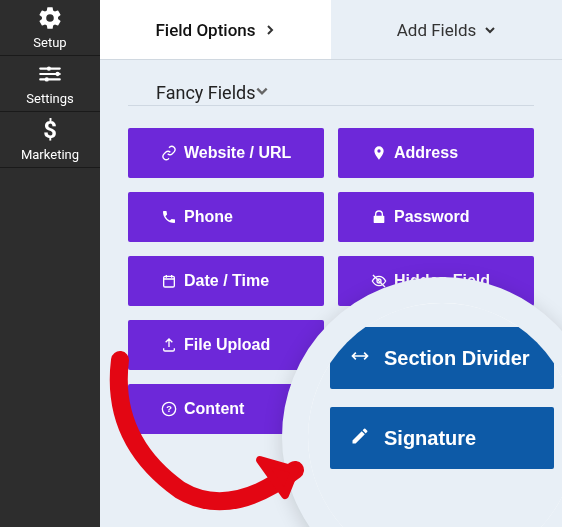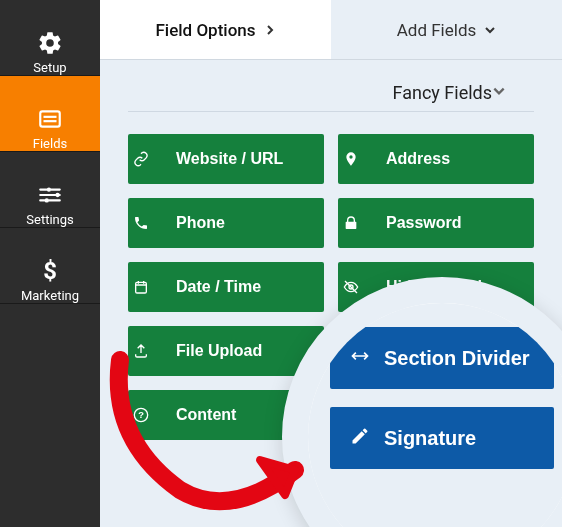--- a/index.html
+++ b/index.html
@@ -1,56 +1,46 @@
 <!DOCTYPE html>
 <html><head>
 <meta charset="utf-8">
 <style>
 * { box-sizing: border-box; margin: 0; padding: 0; }
 body { font-family: -apple-system, BlinkMacSystemFont, "Segoe UI", Roboto, Arial, sans-serif; background: #f0f4f8; width: 562px; height: 527px; overflow: hidden; position: relative; }
 .sidebar { position: absolute; left: 0; top: 0; width: 100px; height: 527px; background: #2d2d2d; display: flex; flex-direction: column; }
-.sidebar-item { height: 76px; display: flex; flex-direction: column; align-items: center; justify-content: flex-end; color: #fff; font-size: 13px; cursor: pointer; border-bottom: 1px solid #1a1a1a; }
+.sidebar-item { height: 56px; display: flex; flex-direction: column; align-items: center; justify-content: center; color: #fff; font-size: 13px; cursor: pointer; border-bottom: 1px solid #1a1a1a; }
 .sidebar-item.active { background: #f77f00; }
 .sidebar-item .icon { width: 26px; height: 26px; margin-bottom: 4px; display: flex; align-items: center; justify-content: center; }
 .main { position: absolute; left: 100px; top: 0; right: 0; height: 527px; background: #e8eff6; }
 .tabs { display: flex; height: 60px; border-bottom: 1px solid #d0d8e0; }
 .tab { flex: 1; display: flex; align-items: center; justify-content: center; gap: 8px; font-size: 17px; color: #333; cursor: pointer; position: relative; }
 .tab.active { background: #fff; color: #111; font-weight: 500; }
 .chevron { display: inline-block; }
-.section-header { display: flex; align-items: center; justify-content: flex-end; padding: 22px 28px 8px; font-size: 18px; color: #222; border-bottom: 1px solid #cfd8e2; margin: 0 28px; }
+.section-header { display: flex; align-items: center; justify-content: flex-start; padding: 22px 28px 2px; font-size: 18px; color: #222; border-bottom: 1px solid #cfd8e2; margin: 0 28px; }
 .section-header > span:last-child { font-size: 16px; color: #666; }
 .fields-grid { padding: 22px 28px; display: grid; grid-template-columns: 1fr 1fr; gap: 14px 14px; }
-.field-btn { background: #15803d; color: #fff; border: none; height: 50px; display: flex; align-items: center; padding: 0 4px; font-size: 16px; font-weight: 600; cursor: pointer; border-radius: 2px; gap: 26px; white-space: nowrap; overflow: hidden; }
+.field-btn { background: #6d28d9; color: #fff; border: none; height: 50px; display: flex; align-items: center; padding: 0 32px; font-size: 16px; font-weight: 600; cursor: pointer; border-radius: 2px; gap: 6px; white-space: nowrap; overflow: hidden; }
 .field-btn .icon { width: 18px; height: 18px; flex-shrink: 0; display: flex; align-items: center; justify-content: center; }
 .zoom { position: absolute; right: -40px; bottom: -70px; width: 320px; height: 320px; border-radius: 50%; background: #fff; border: 26px solid #e8eff6; box-shadow: 0 4px 20px rgba(0,0,0,0.15); overflow: hidden; }
 .zoom-inner { position: absolute; top: 0; left: 0; width: 100%; height: 100%; background: #e8eff6; padding: 24px 22px; }
 .zoom-btn { background: #0d5aa7; color: #fff; border: none; height: 62px; width: 100%; display: flex; align-items: center; padding: 0 20px; font-size: 20px; font-weight: 600; cursor: pointer; border-radius: 2px; gap: 14px; margin-bottom: 18px; }
 .arrow-overlay { position: absolute; left: 100px; top: 340px; width: 230px; height: 190px; pointer-events: none; z-index: 10; }
 </style>
 </head>
 <body>
 
 <div class="sidebar">
   <div class="sidebar-item">
     <span class="icon">
       <svg viewBox="0 0 24 24" width="26" height="26" fill="#fff">
           <path d="M19.4 13a7.5 7.5 0 0 0 .07-1 7.5 7.5 0 0 0-.07-1l2.1-1.65a.5.5 0 0 0 .12-.64l-2-3.46a.5.5 0 0 0-.6-.22l-2.49 1a7.3 7.3 0 0 0-1.69-.98l-.38-2.65A.5.5 0 0 0 14 2h-4a.5.5 0 0 0-.49.42l-.38 2.65c-.6.25-1.17.58-1.69.98l-2.49-1a.5.5 0 0 0-.6.22l-2 3.46a.5.5 0 0 0 .12.64L4.6 11a7.5 7.5 0 0 0-.07 1 7.5 7.5 0 0 0 .07 1l-2.1 1.65a.5.5 0 0 0-.12.64l2 3.46c.14.24.42.34.6.22l2.49-1c.52.4 1.09.73 1.69.98l.38 2.65A.5.5 0 0 0 10 22h4a.5.5 0 0 0 .49-.42l.38-2.65c.6-.25 1.17-.58 1.69-.98l2.49 1c.18.12.46.02.6-.22l2-3.46a.5.5 0 0 0-.12-.64L19.4 13zM12 15.5A3.5 3.5 0 1 1 15.5 12 3.5 3.5 0 0 1 12 15.5z"></path>
         </svg>
     </span>
     <span>Setup</span>
-  </div>
-  <div class="sidebar-item active">
-    <span class="icon">
-      <svg viewBox="0 0 24 24" width="26" height="26" fill="#fff">
-          <rect x="3" y="5" width="18" height="14" rx="2" fill="none" stroke="#fff" stroke-width="2"></rect>
-          <rect x="6" y="9" width="12" height="2" fill="#fff"></rect>
-          <rect x="6" y="13" width="12" height="2" fill="#fff"></rect>
-        </svg>
-    </span>
-    <span>Fields</span>
   </div>
   <div class="sidebar-item">
     <span class="icon">
       <svg viewBox="0 0 24 24" width="26" height="26" fill="#fff">
           <path d="M3 7h6M13 7h8M3 12h14M21 12h0M3 17h4M11 17h10" stroke="#fff" stroke-width="2" stroke-linecap="round"></path>
           <circle cx="11" cy="7" r="2" fill="#fff"></circle>
           <circle cx="19" cy="12" r="2" fill="#fff"></circle>
           <circle cx="9" cy="17" r="2" fill="#fff"></circle>
         </svg>
     </span>

